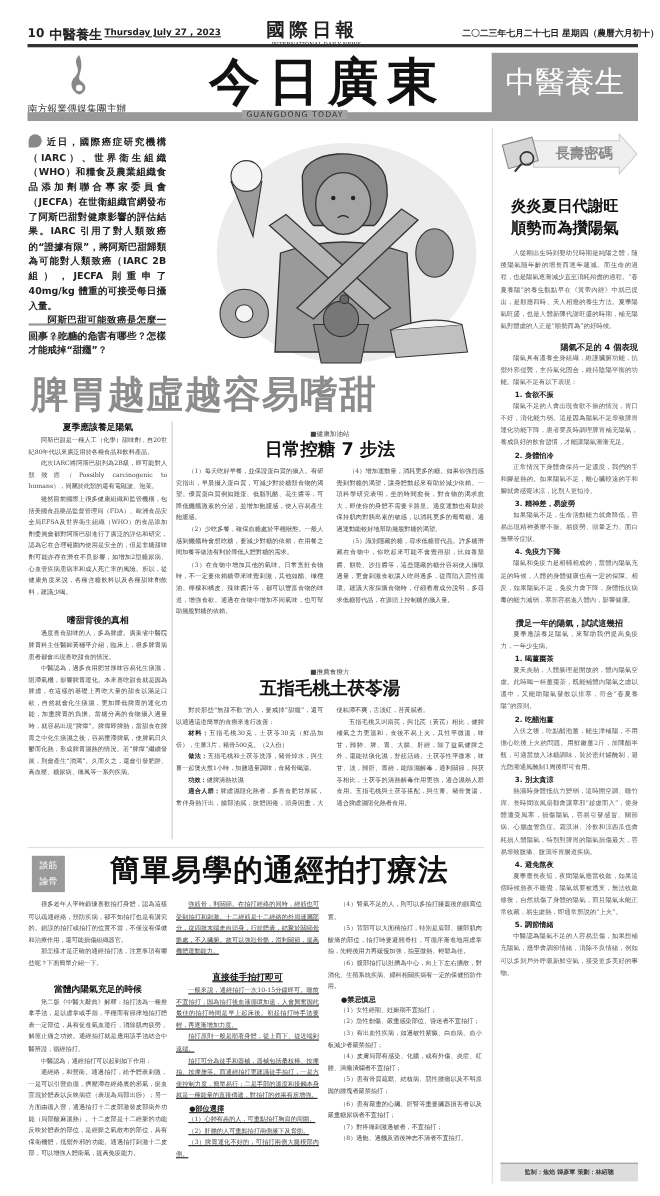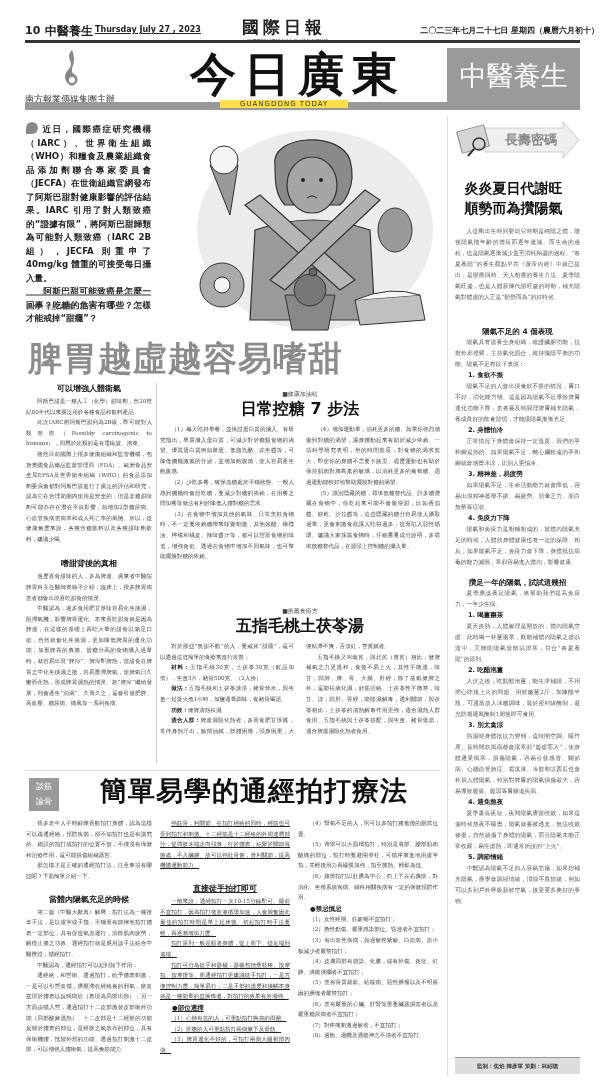--- a/index.html
+++ b/index.html
@@ -10,21 +10,21 @@
   .topbar .pg{left:0;top:10px;font:bold 11px "DejaVu Sans",sans-serif;}
   .topbar .sec{left:20px;top:9px;font:bold 12px "DejaVu Sans",sans-serif;}
   .topbar .date-en{left:70px;top:11px;font:bold 8px "DejaVu Sans",sans-serif;text-decoration:underline;}
   .topbar .paper{left:217px;top:2px;font:bold 17px "DejaVu Serif",serif;letter-spacing:4px;}
   .topbar .paper-en{left:222px;top:24px;font:5px "DejaVu Serif",serif;}
   .topbar .date-cn{right:0;top:11px;font:bold 8px "DejaVu Sans",sans-serif;text-align:right;}
   .rule-top{left:25px;top:40px;width:555px;height:3px;background:#333;}
   .logo-icon{left:58px;top:48px;width:24px;height:40px;}
   .logo-text{left:25px;top:93px;font:9px "DejaVu Serif",serif;color:#333;}
   .masthead{left:190px;top:44px;font:bold 46px "DejaVu Serif",serif;letter-spacing:8px;color:#111;}
-  .masthead-en{left:220px;top:100px;font:7px "DejaVu Sans",sans-serif;background:#fde047;padding:0 20px;letter-spacing:1px;color:#333;}
+  .masthead-en{left:220px;top:100px;font:7px "DejaVu Sans",sans-serif;background:#a3a3a3;padding:0 4px;letter-spacing:1px;color:#333;}
   .graybar{left:25px;top:102px;width:555px;height:8px;background:#999;}
   .section-box{left:447px;top:48px;width:133px;height:55px;background:#9a9a9a;color:#fff;font:27px "DejaVu Sans",sans-serif;text-align:center;line-height:55px;}
   .lead{left:26px;top:122px;width:125px;font:bold 8.6px/13.5px "DejaVu Sans",sans-serif;color:#222;text-align:justify;}
   .lead p{margin:0;}
   .lead .drop{display:inline-block;width:12px;height:12px;border-radius:50% 50% 50% 0;background:#888;margin-right:3px;vertical-align:-2px;}
   .lead-rule{left:26px;top:294px;width:125px;height:2px;background:#999;}
   .credits{left:26px;top:303px;font:6.5px "DejaVu Sans",sans-serif;color:#444;}
   .illus{left:190px;top:120px;width:245px;height:215px;}
   .headline{left:28px;top:336px;font:bold 34px "DejaVu Serif",serif;color:#8c8c8c;letter-spacing:1px;}
   .col-title{font:bold 8px "DejaVu Sans",sans-serif;text-align:center;color:#111;}
@@ -96,21 +96,21 @@
   <circle cx="120" cy="170" r="16" fill="#777" stroke="#333"></circle>
     <circle cx="123" cy="152" r="4" fill="#666" stroke="#333"></circle>
   <ellipse cx="205" cy="110" rx="17" ry="22" fill="#999" stroke="#333"></ellipse>
   <path d="M165 180 L230 175 L235 200 L170 205Z" fill="#c0c0c0" stroke="#333"></path>
   <path d="M165 180 Q200 165 230 175" fill="#f4f4f4" stroke="#333"></path>
 </svg>
 
 <div class="abs headline">脾胃越虛越容易嗜甜</div>
 
 <div class="abs" style="left:26px;top:383px;width:126px;">
-  <div class="col-title">可以增強人體衛氣</div>
+  <div class="col-title">夏季應該養足陽氣</div>
   <div class="body-txt" style="margin-top:2px;">
     <p>阿斯巴甜是一種人工（化學）甜味劑，自20世紀80年代以來廣泛用於各種食品和飲料產品。</p>
     <p>此次IARC將阿斯巴甜列為2B級，即可能對人類致癌（Possibly carcinogenic to humans），同屬於此類的還有電磁波、泡菜。</p>
     <p>雖然目前國際上很多健康組織和監管機構，包括美國食品藥品監督管理局（FDA）、歐洲食品安全局EFSA及世界衛生組織（WHO）的食品添加劑委員會都對阿斯巴甜進行了廣泛的評估和研究，認為它在合理範圍內使用是安全的，但是非糖甜味劑可能亦存在潛在不良影響，如增加2型糖尿病、心血管疾病患病率和成人死亡率的風險。所以，從健康角度來說，各種含糖飲料以及各種甜味劑飲料，建議少喝。</p>
   </div>
   <div class="col-title" style="margin-top:14px;">嗜甜背後的真相</div>
   <div class="body-txt" style="margin-top:2px;">
     <p>過度喜食甜味的人，多為脾虛。廣東省中醫院脾胃科主任醫師黃穗平介紹，臨床上，很多脾胃病患者都會出現喜吃甜食的情況。</p>
     <p>中醫認為，過多食用肥甘厚味容易化生痰濕，阻滯氣機，影響脾胃運化。本來喜吃甜食就是因為脾虛，在這樣的基礎上再吃大量的甜食以滿足口欲，自然就會化生痰濕，更加降低脾胃的運化功能，加重脾胃的負擔。當糖分高的食物攝入過量時，就容易出現“脾癉”。脾癉即脾熱，當甜食在脾胃之中化生痰濕之後，容易壅滯脾氣，使脾氣日久鬱而化熱，形成脾胃濕熱的情況。若“脾癉”繼續發展，則會產生“消渴”。久而久之，還會引發肥胖、高血壓、糖尿病、痛風等一系列疾病。</p>
   </div>
@@ -209,21 +209,21 @@
 </svg>
 <div class="abs" style="left:505px;top:131px;font:bold 13px 'DejaVu Serif',serif;color:#888;">長壽密碼</div>
 
 <div class="abs rc-title">
   <div>炎炎夏日代謝旺</div>
   <div>順勢而為攢陽氣</div>
 </div>
 
 <div class="abs rc-body" style="left:455px;top:226px;width:125px;">
   <p>人從剛出生時到嬰幼兒時期是純陽之體，隨後陽氣隨年齡的增長而逐年遞減。而生命的過程，也是陽氣逐漸減少直至消耗殆盡的過程。“春夏養陽”的養生觀點早在《黃帝內經》中就已提出，是順應四時、天人相應的養生方法。夏季陽氣旺盛，也是人體新陳代謝旺盛的時期，補充陽氣對體虛的人正是“順勢而為”的好時候。</p>
-  <div class="rc-sub" style="margin-top:24px;">陽氣不足的 4 個表現</div>
+  <div class="rc-sub" style="margin-top:8px;text-align:right;">陽氣不足的 4 個表現</div>
   <p>陽氣具有溫養全身組織，維護臟腑功能，抗禦外邪侵襲，主持氣化固合，維持陰陽平衡的功能。陽氣不足有以下表現：</p>
   <div class="num">1. 食欲不振</div>
   <p>陽氣不足的人會出現食欲不振的情況，胃口不好，消化能力弱。這是因為陽氣不足導致脾胃運化功能下降，患者要及時調理脾胃補充陽氣，養成良好的飲食習慣，才能讓陽氣漸漸充足。</p>
   <div class="num">2. 身體怕冷</div>
   <p>正常情況下身體會保持一定溫度，我們的手和腳是熱的。如果陽氣不足，離心臟較遠的手和腳就會感覺冰涼，比別人更怕冷。</p>
   <div class="num">3. 精神差，易疲勞</div>
   <p>如果陽氣不足，生命活動能力就會降低，容易出現精神萎靡不振、易疲勞、頭暈乏力、面白無華等症狀。</p>
   <div class="num">4. 免疫力下降</div>
   <p>陽氣和免疫力是相輔相成的，當體內陽氣充足的時候，人體的身體健康也有一定的保障。相反，如果陽氣不足，免疫力會下降，身體抵抗病毒的能力減弱，寒邪容易進入體內，影響健康。</p>
 

